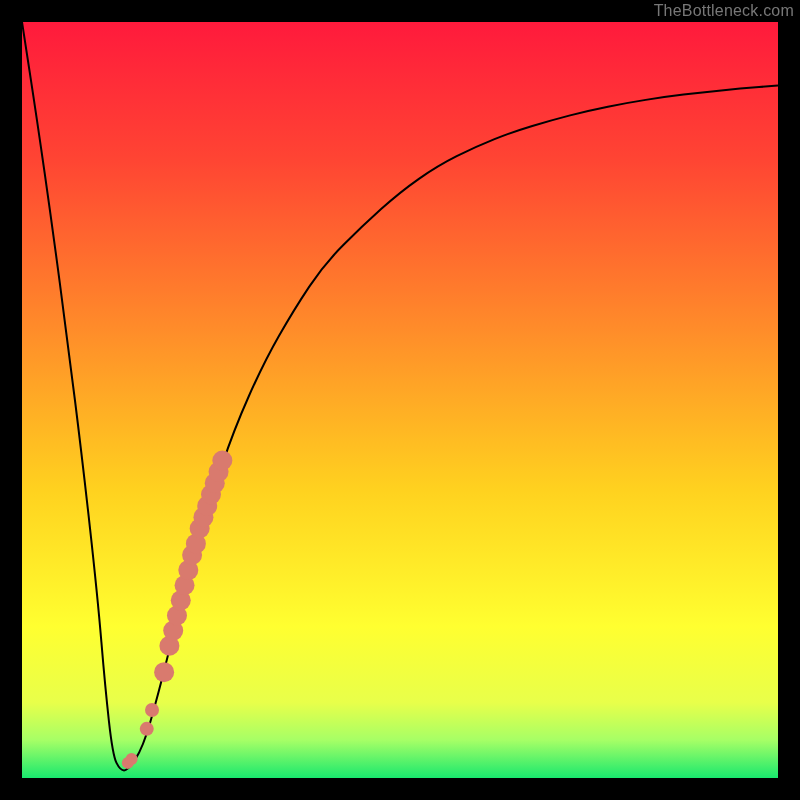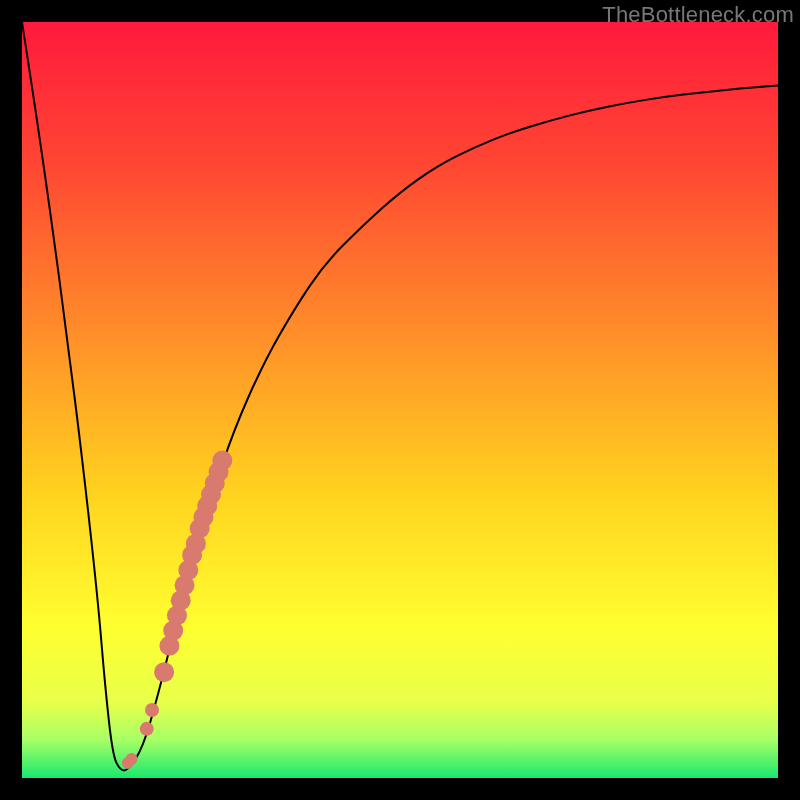--- a/index.html
+++ b/index.html
@@ -23,21 +23,21 @@
     top: 22px;
     width: 756px;
     height: 756px;
     overflow: hidden;
   }
   .watermark {
     position: absolute;
     top: 2px;
     right: 6px;
     color: #777;
-    font-size: 22px;
+    font-size: 16px;
     font-weight: 500;
     letter-spacing: 0.2px;
     z-index: 10;
   }
   svg { display: block; }
 </style>
 </head>
 <body>
 
 <div class="frame">

